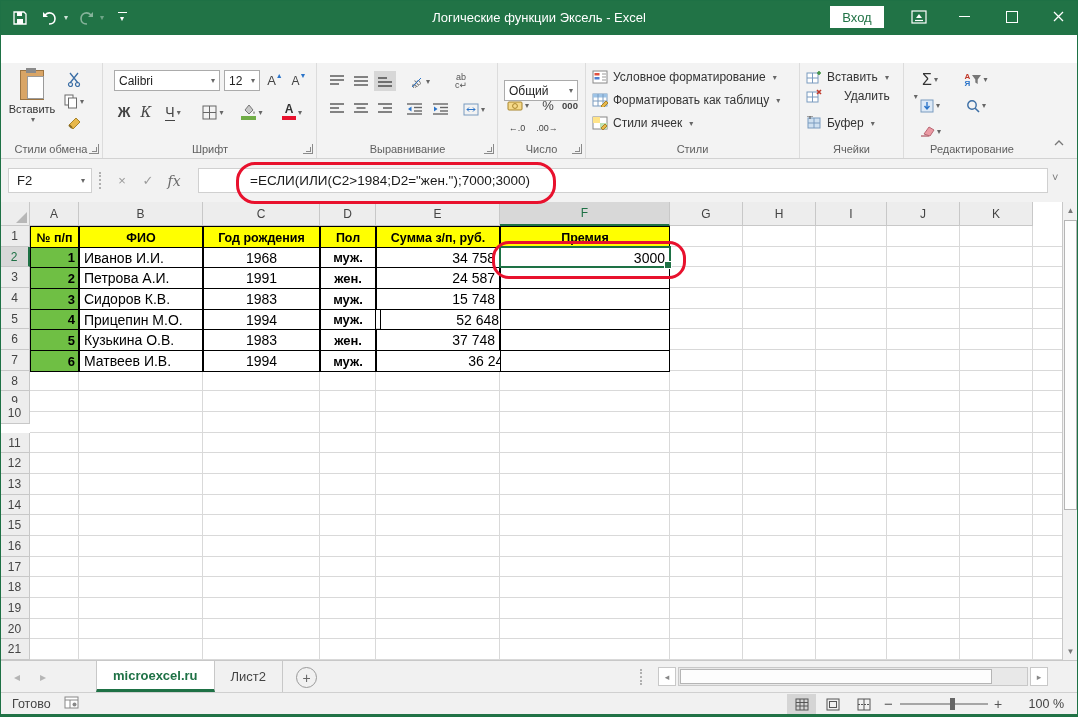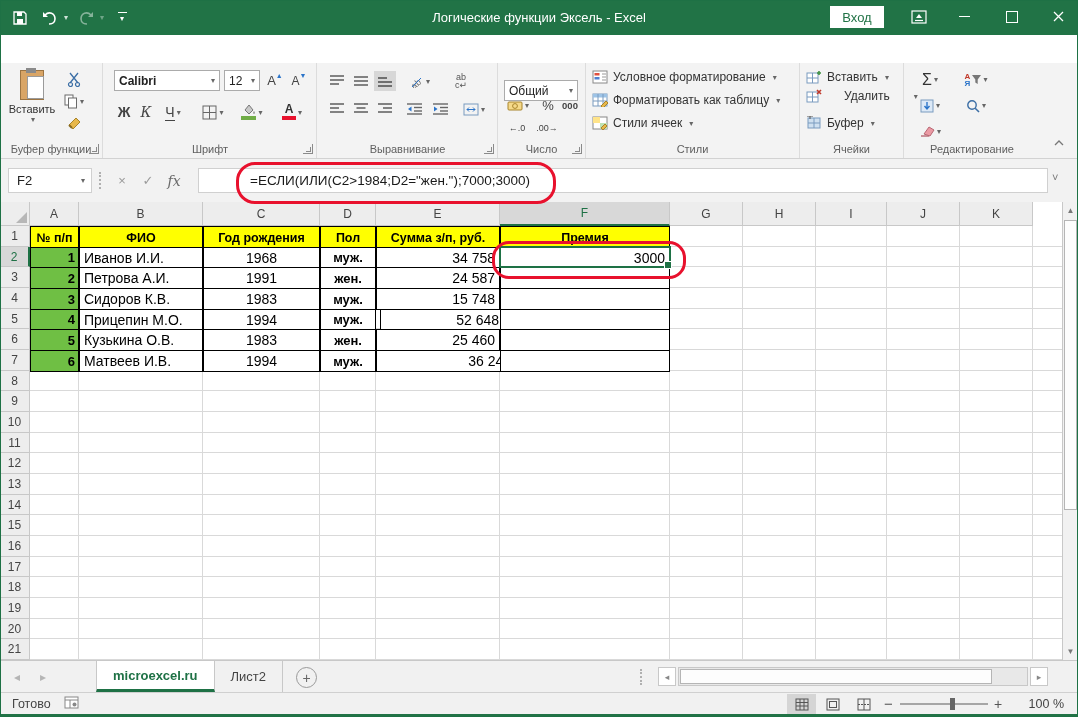--- a/index.html
+++ b/index.html
@@ -216,26 +216,26 @@
           <rect x="4.5" y="4" width="8" height="10" fill="#fff" stroke="#6a6a6a"></rect>
         </svg>
       <span class="dd">▾</span>
     </div>
     <div class="rbtn abs" style="left:62px;top:50px;width:24px;height:20px;">
       <svg width="15" height="15" viewBox="0 0 15 15">
           <path d="M2 9 L9 2 L13 6 L6 13 Z" fill="#e8b84b" stroke="#a8842b"></path>
           <path d="M2 9 L5 12" stroke="#8a6a1e" stroke-width="2"></path>
         </svg>
     </div>
-    <div class="rlabel">Буфер функции</div>
+    <div class="rlabel">Стили обмена</div>
     <div class="launcher"></div>
   </div>
 
   <div class="rgroup" style="left:104px;width:213px;">
-    <div class="selbox abs" style="left:10px;top:7px;width:106px;height:21px;font-weight:bold;">
+    <div class="selbox abs" style="left:10px;top:7px;width:106px;height:21px;">
       <span>Calibri</span>
       <span class="dd">▾</span>
     </div>
     <div class="selbox abs" style="left:120px;top:7px;width:36px;height:21px;">
       <span>12</span>
       <span class="dd">▾</span>
     </div>
     <div class="rbtn abs" style="left:160px;top:7px;width:22px;height:21px;font-size:13px;">А<span style="font-size:7px;color:#2b74c9;margin-top:-10px;">▲</span></div>
     <div class="rbtn abs" style="left:184px;top:7px;width:22px;height:21px;font-size:12px;">А<span style="font-size:7px;color:#2b74c9;margin-top:-10px;">▼</span></div>
     <div class="rbtn abs" style="left:10px;top:38px;width:20px;height:22px;font-weight:bold;font-size:14px;">
@@ -568,21 +568,21 @@
     <div class="colhead" style="left: 960px; width: 73px;">K</div>
     <div class="rowhead" style="top: 24px; height: 21px;">1</div>
     <div class="rowhead sel" style="top: 45px; height: 20px;">2</div>
     <div class="rowhead" style="top: 65px; height: 21px;">3</div>
     <div class="rowhead" style="top: 86px; height: 21px;">4</div>
     <div class="rowhead" style="top: 107px; height: 20px;">5</div>
     <div class="rowhead" style="top: 127px; height: 21px;">6</div>
     <div class="rowhead" style="top: 148px; height: 21px;">7</div>
     <div class="rowhead" style="top: 169px; height: 20px;">8</div>
     <div class="rowhead" style="top: 189px; height: 21px;">9</div>
-    <div class="rowhead" style="top: 210px; height: 21px;">10</div>
+    <div class="rowhead" style="top: 201px; height: 21px;">10</div>
     <div class="rowhead" style="top: 231px; height: 20px;">11</div>
     <div class="rowhead" style="top: 251px; height: 21px;">12</div>
     <div class="rowhead" style="top: 272px; height: 21px;">13</div>
     <div class="rowhead" style="top: 293px; height: 20px;">14</div>
     <div class="rowhead" style="top: 313px; height: 21px;">15</div>
     <div class="rowhead" style="top: 334px; height: 21px;">16</div>
     <div class="rowhead" style="top: 355px; height: 20px;">17</div>
     <div class="rowhead" style="top: 375px; height: 21px;">18</div>
     <div class="rowhead" style="top: 396px; height: 21px;">19</div>
     <div class="rowhead" style="top: 417px; height: 20px;">20</div>
@@ -646,21 +646,21 @@
     <div class="tcell num" style="left: 30px; width: 49px; top: 107px; height: 21px;">4</div>
     <div class="tcell left" style="left: 79px; width: 124px; top: 107px; height: 21px;">Прицепин М.О.</div>
     <div class="tcell center" style="left: 203px; width: 117px; top: 107px; height: 21px;">1994</div>
     <div class="tcell sex" style="left: 320px; width: 56px; top: 107px; height: 21px;">муж.</div>
     <div class="tcell right" style="left: 380px; width: 124px; top: 107px; height: 21px;">52 648</div>
     <div class="tcell right" style="left: 500px; width: 170px; top: 107px; height: 21px;"></div>
     <div class="tcell num" style="left: 30px; width: 49px; top: 127px; height: 22px;">5</div>
     <div class="tcell left" style="left: 79px; width: 124px; top: 127px; height: 22px;">Кузькина О.В.</div>
     <div class="tcell center" style="left: 203px; width: 117px; top: 127px; height: 22px;">1983</div>
     <div class="tcell sex" style="left: 320px; width: 56px; top: 127px; height: 22px;">жен.</div>
-    <div class="tcell right" style="left: 376px; width: 124px; top: 127px; height: 22px;">25 460</div>
+    <div class="tcell right" style="left: 376px; width: 124px; top: 127px; height: 22px;">37 748</div>
     <div class="tcell right" style="left: 500px; width: 170px; top: 127px; height: 22px;"></div>
     <div class="tcell num" style="left: 30px; width: 49px; top: 148px; height: 22px;">6</div>
     <div class="tcell left" style="left: 79px; width: 124px; top: 148px; height: 22px;">Матвеев И.В.</div>
     <div class="tcell center" style="left: 203px; width: 117px; top: 148px; height: 22px;">1994</div>
     <div class="tcell sex" style="left: 320px; width: 56px; top: 148px; height: 22px;">муж.</div>
     <div class="tcell right" style="left: 376px; width: 140px; top: 148px; height: 22px;">36 245</div>
     <div class="tcell right" style="left: 500px; width: 170px; top: 148px; height: 22px;"></div>
     <div id="cell-selection" style="position: absolute; left: 499px; width: 172px; top: 44px; height: 22px;">
       <div id="fill-handle" style="position: absolute;"></div>
     </div>

